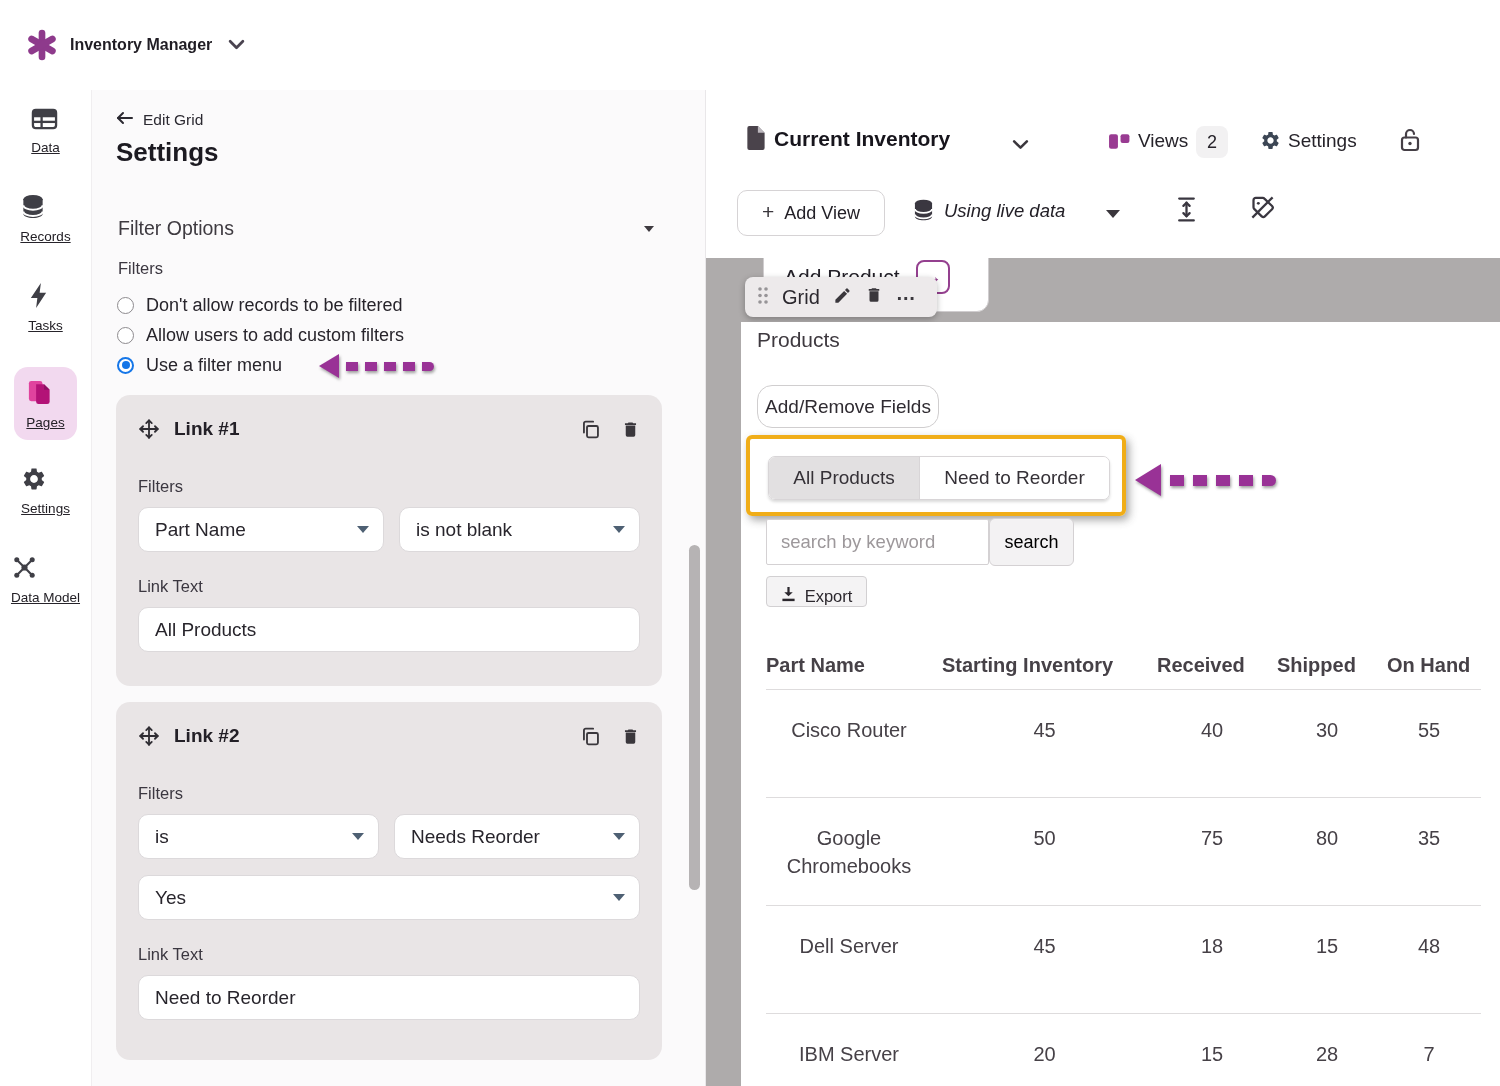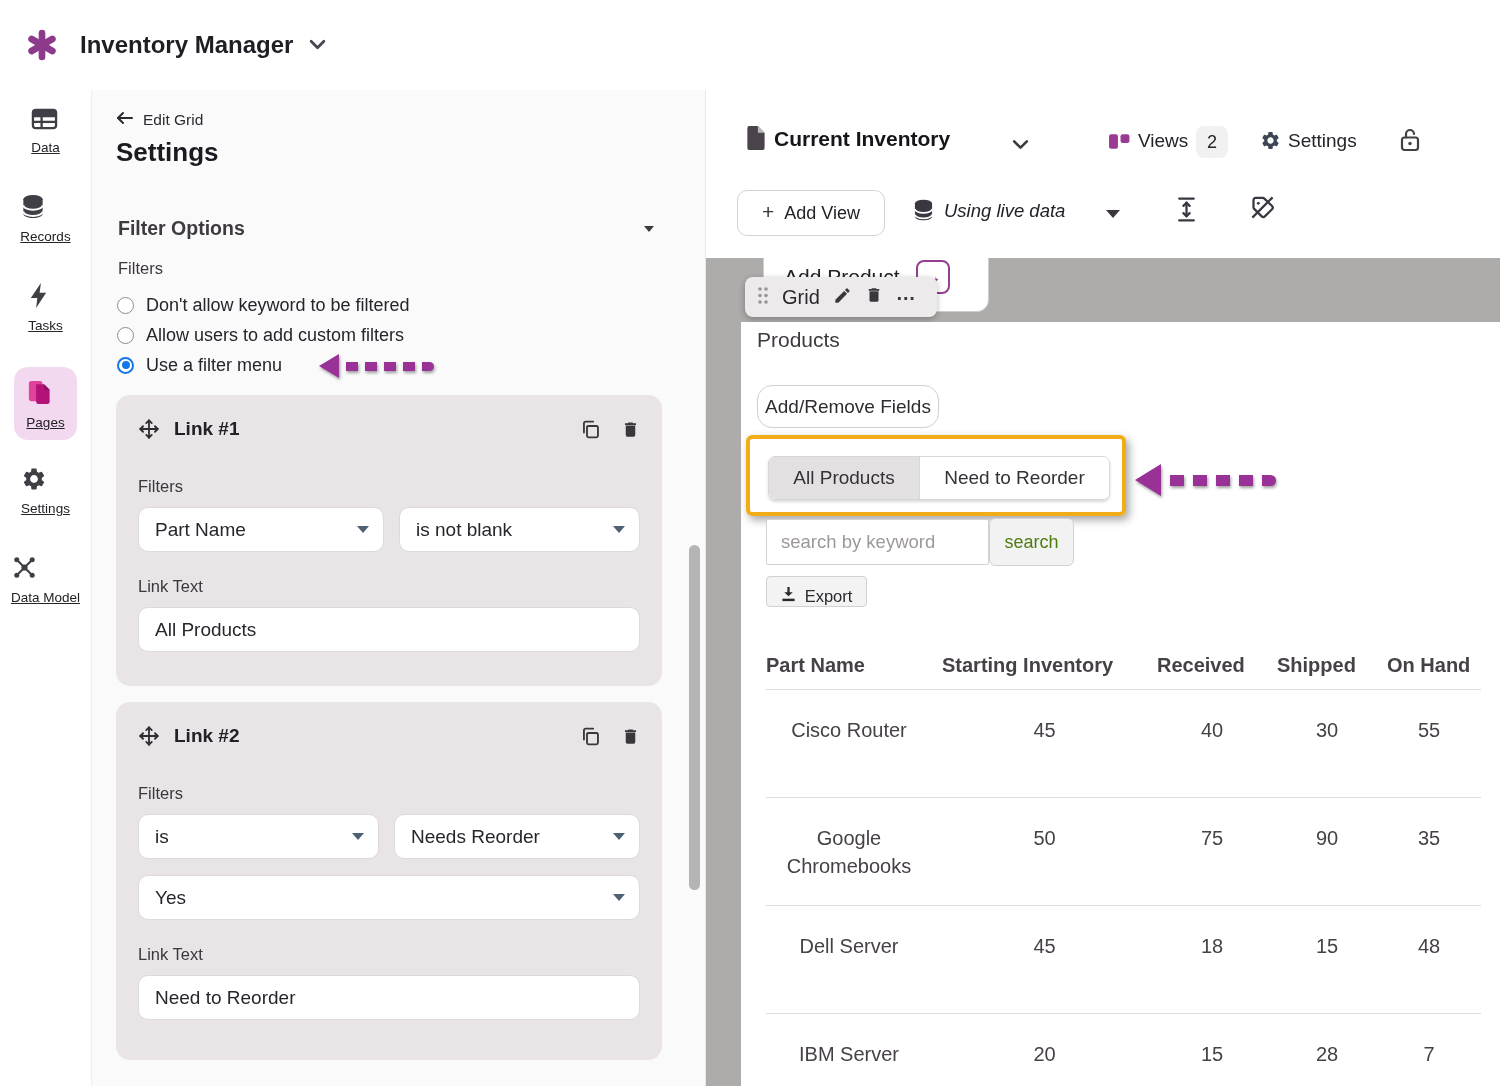--- a/index.html
+++ b/index.html
@@ -4,39 +4,39 @@
 <style>
   * { box-sizing: border-box; margin: 0; padding: 0; }
   html,body { width:1500px; height:1086px; }
   body {
     position: relative; overflow: hidden; background: #fff;
     font-family: "Liberation Sans", sans-serif; color:#26232a;
   }
   
   .topbar { position:absolute; left:0; top:0; width:1500px; height:90px; background:#fff;
             display:flex; align-items:center; padding-left:26px; }
-  .app-title { font-size:24px; font-weight:bold; color:#201d24; margin-left:22px; }
+  .app-title { font-size:16px; font-weight:bold; color:#201d24; margin-left:12px; }
   .topbar .chev { margin-left:16px; }
 
   
   .sidebar { position:absolute; left:0; top:90px; width:91px; bottom:0; background:#fff;
              display:flex; flex-direction:column; align-items:center; padding-top:13px; }
   .nav-item { display:flex; flex-direction:column; align-items:flex-start; gap:5px;
               margin-bottom:30px; cursor:pointer; padding:4px 8px;text-decoration:underline; }
   .nav-item .nav-label { font-size:13.5px; color:#232026; white-space:nowrap; }
   .nav-item.active { background:#f2d9ef; border-radius:14px; padding:10px 12px; margin-bottom:22px; }
 
   
   .settings-panel { position:absolute; left:91px; top:90px; width:615px; bottom:0;
                     background:#fbfafb; border-left:1px solid #f0eef0; border-right:1px solid #e9e7e9; }
   .back-row { position:absolute; left:24px; top:21px; display:flex; align-items:center; gap:9px;
               font-size:15.5px; color:#2b2931; cursor:pointer; }
   .panel-title { position:absolute; left:24px; top:47px; font-size:26px; font-weight:bold; color:#1c1a21; }
   .section-row { position:absolute; left:26px; top:127px; width:536px; display:flex; align-items:center; }
-  .section-title { font-size:19.5px; font-weight:bold; color:#3e3a40; }
+  .section-title { font-size:19.5px; font-weight:normal; color:#3e3a40; }
   .caret-sm { width:0; height:0; border-left:5.5px solid transparent; border-right:5.5px solid transparent;
               border-top:6.5px solid #3e3a40; margin-left:auto; }
   .filters-label { position:absolute; left:26px; top:169px; font-size:16.5px; color:#3b3740; }
   .radio-row { position:absolute; left:25px; display:flex; align-items:center; gap:12px; height:22px; }
   .radio { width:17px; height:17px; border:1.5px solid #8d8a8e; border-radius:50%; background:#fff; flex:0 0 auto; }
   .radio.sel { border:2px solid #1576e8; position:relative; }
   .radio.sel::after { content:""; position:absolute; inset:2.5px; background:#1576e8; border-radius:50%; }
   .radio-label { font-size:18px; color:#27242b; white-space:nowrap; }
 
   .link-card { position:absolute; left:24px; width:546px; background:#e9e5e6; border-radius:14px;
@@ -121,21 +121,21 @@
                box-shadow:0 2px 3px rgba(0,0,0,.15); }
   .seg { display:flex; align-items:center; justify-content:center; font-size:19px; color:#353137; cursor:pointer; }
   .seg.active { width:150px; background:#e2e0e1; }
   .seg.plain { width:190px; background:#fff; border-left:1px solid #d8d5d7; }
   .search-input { position:absolute; left:25px; top:197px; width:223px; height:46px; background:#fff;
                   border:1px solid #d4d1d3; border-radius:2px; padding-left:14px; font-size:18.5px;
                   font-family:"Liberation Sans", sans-serif; color:#2f2b31; }
   .search-input::placeholder { color:#9d989b; opacity:1; }
   .search-btn { position:absolute; left:248px; top:196px; width:85px; height:48px; background:#f3f2f3;
                 border:1px solid #d4d1d3; border-radius:6px; display:flex; align-items:center;
-                justify-content:center; font-size:18px; color:#4d7c0f; cursor:pointer; }
+                justify-content:center; font-size:18px; color:#000000; cursor:pointer; }
   .export-btn { position:absolute; left:25px; top:254px; width:101px; height:31px; background:#f4f3f4;
                 border:1px solid #d2d0d2; border-radius:4px; display:flex; align-items:flex-end;
                 justify-content:center; gap:9px; font-size:16.5px; color:#2b272d; cursor:pointer; }
 
   table.inv { position:absolute; left:25px; top:312px; width:715px; border-collapse:collapse; }
   table.inv th { text-align:left; font-size:20px; font-weight:bold; color:#464147;
                  padding:20px 0 12px 0; border-bottom:1px solid #dedcdd; }
   table.inv td { vertical-align:top; font-size:20px; color:#464147; line-height:28px;
                  padding:26px 10px 0 0; height:108px; border-bottom:1px solid #dedcdd;text-align:center; }
   .c1{width:176px}.c2{width:215px}.c3{width:120px}.c4{width:110px}.c5{width:94px}
@@ -246,21 +246,21 @@
   <div class="panel-title">Settings</div>
 
   <div class="section-row">
     <span class="section-title">Filter Options</span>
     <span class="caret-sm"></span>
   </div>
   <div class="filters-label">Filters</div>
 
   <div class="radio-row" style="top:204px">
     <span class="radio"></span>
-    <span class="radio-label">Don't allow keyword to be filtered</span>
+    <span class="radio-label">Don't allow records to be filtered</span>
   </div>
   <div class="radio-row" style="top:234px">
     <span class="radio"></span>
     <span class="radio-label">Allow users to add custom filters</span>
   </div>
   <div class="radio-row" style="top:264px">
     <span class="radio sel"></span>
     <span class="radio-label">Use a filter menu</span>
   </div>
 
@@ -521,21 +521,21 @@
             <td>Cisco Router</td>
             <td>45</td>
             <td>40</td>
             <td>30</td>
             <td>55</td>
           </tr>
           <tr>
             <td>Google Chromebooks</td>
             <td>50</td>
             <td>75</td>
-            <td>90</td>
+            <td>80</td>
             <td>35</td>
           </tr>
           <tr>
             <td>Dell Server</td>
             <td>45</td>
             <td>18</td>
             <td>15</td>
             <td>48</td>
           </tr>
           <tr>

